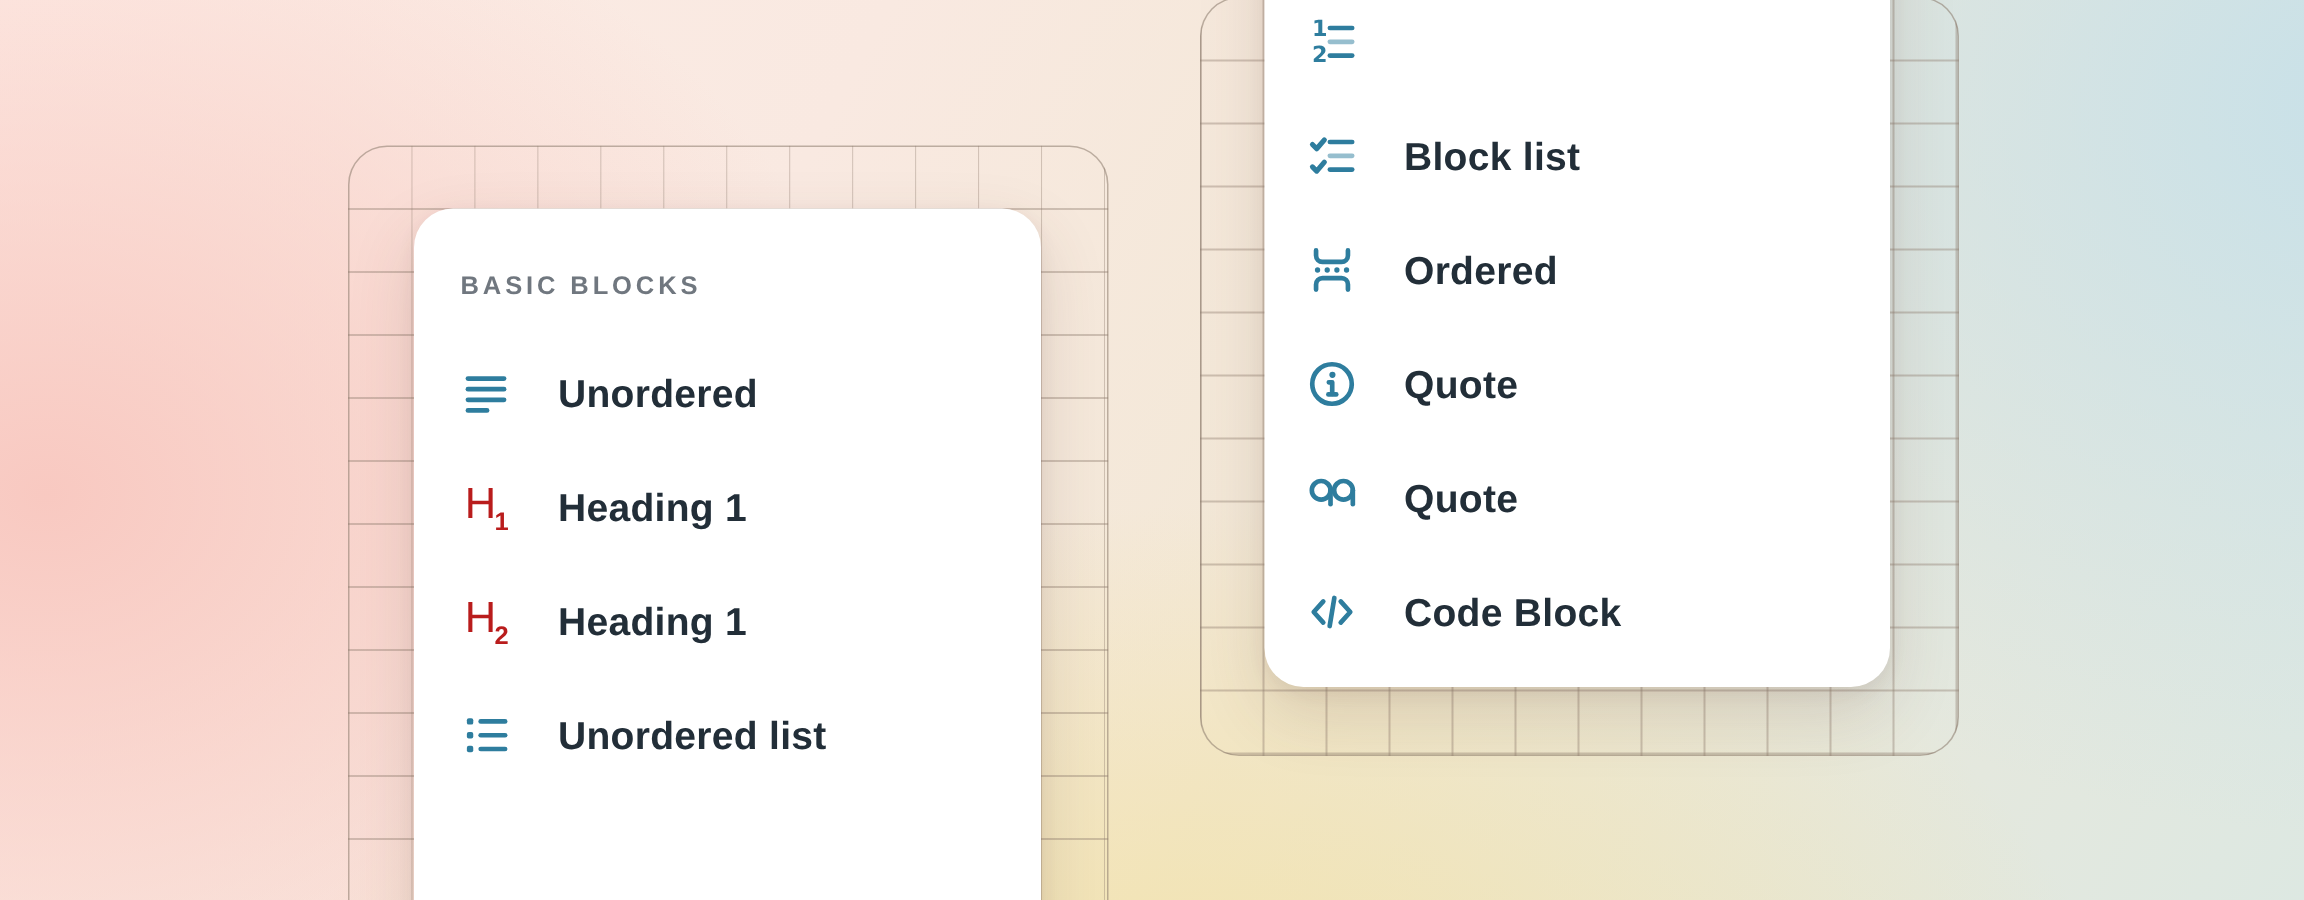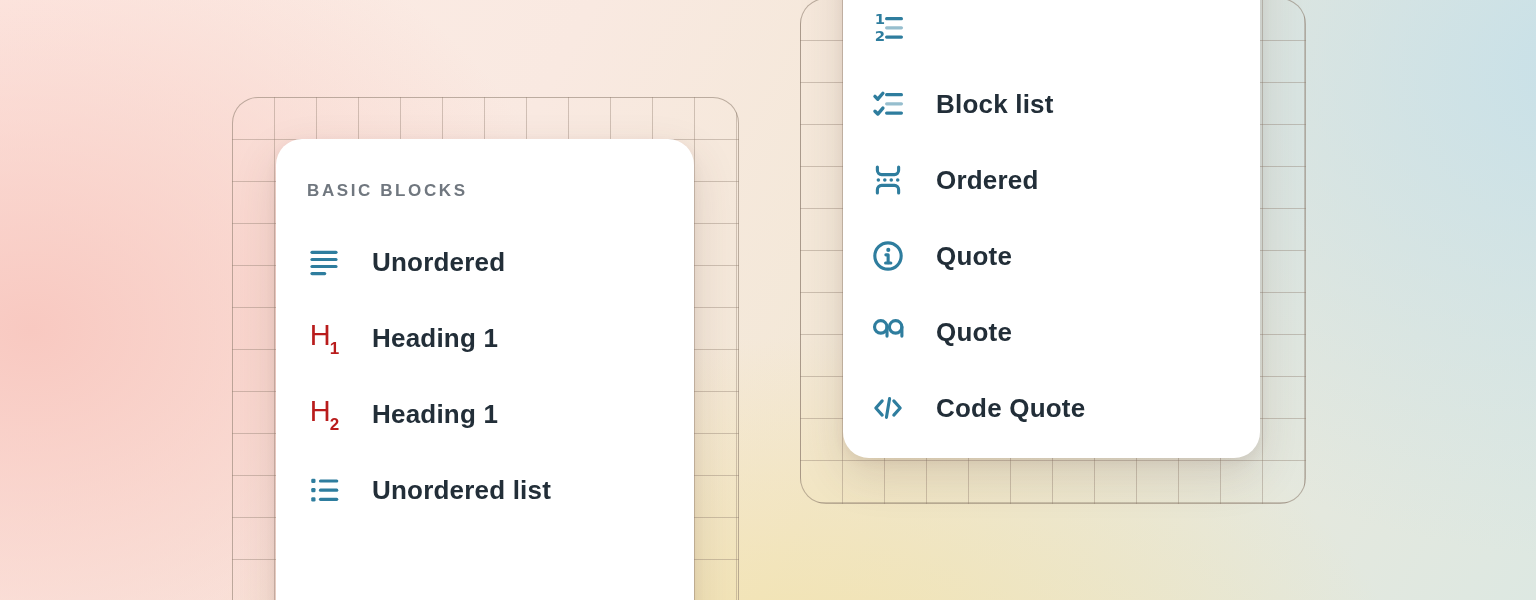--- a/index.html
+++ b/index.html
@@ -179,17 +179,17 @@
     </div>
 
     <div class="menu-item">
       <span class="icon">
         <svg viewBox="0 0 24 24">
           <path class="stroke" d="M7.9 7 L3.4 12 L7.9 17"></path>
           <path class="stroke" d="M16.1 7 L20.6 12 L16.1 17"></path>
           <path class="stroke" d="M13.1 5.4 L10.9 18.6"></path>
         </svg>
       </span>
-      <span class="label">Code Quote</span>
+      <span class="label">Code Block</span>
     </div>
 
   </div>
 </div>
 
 </body></html>

